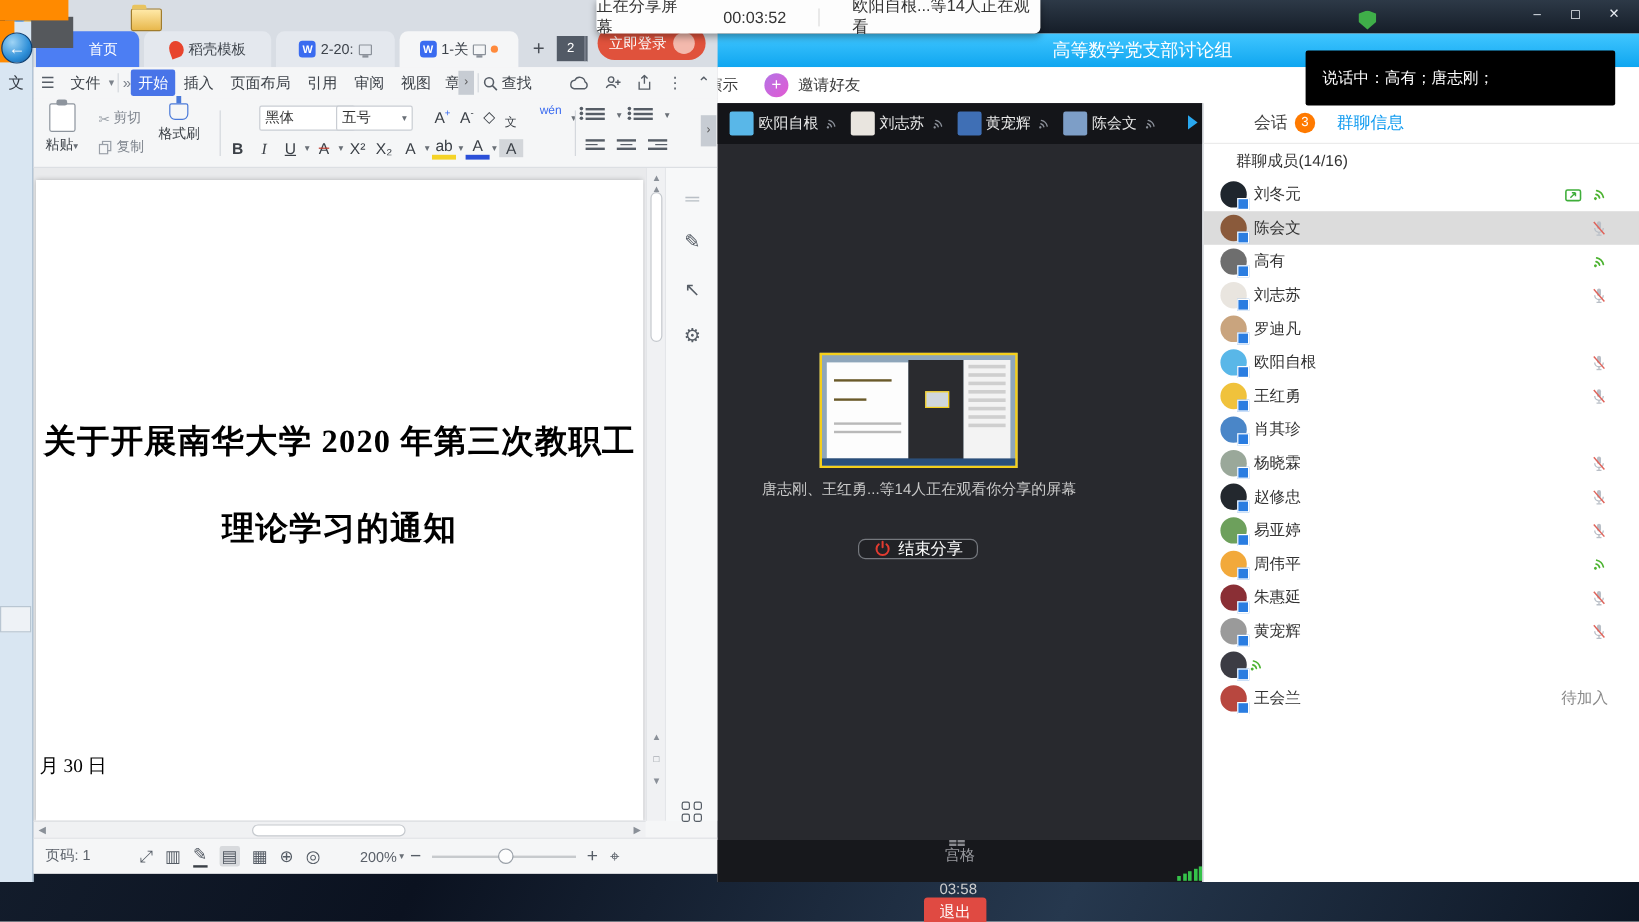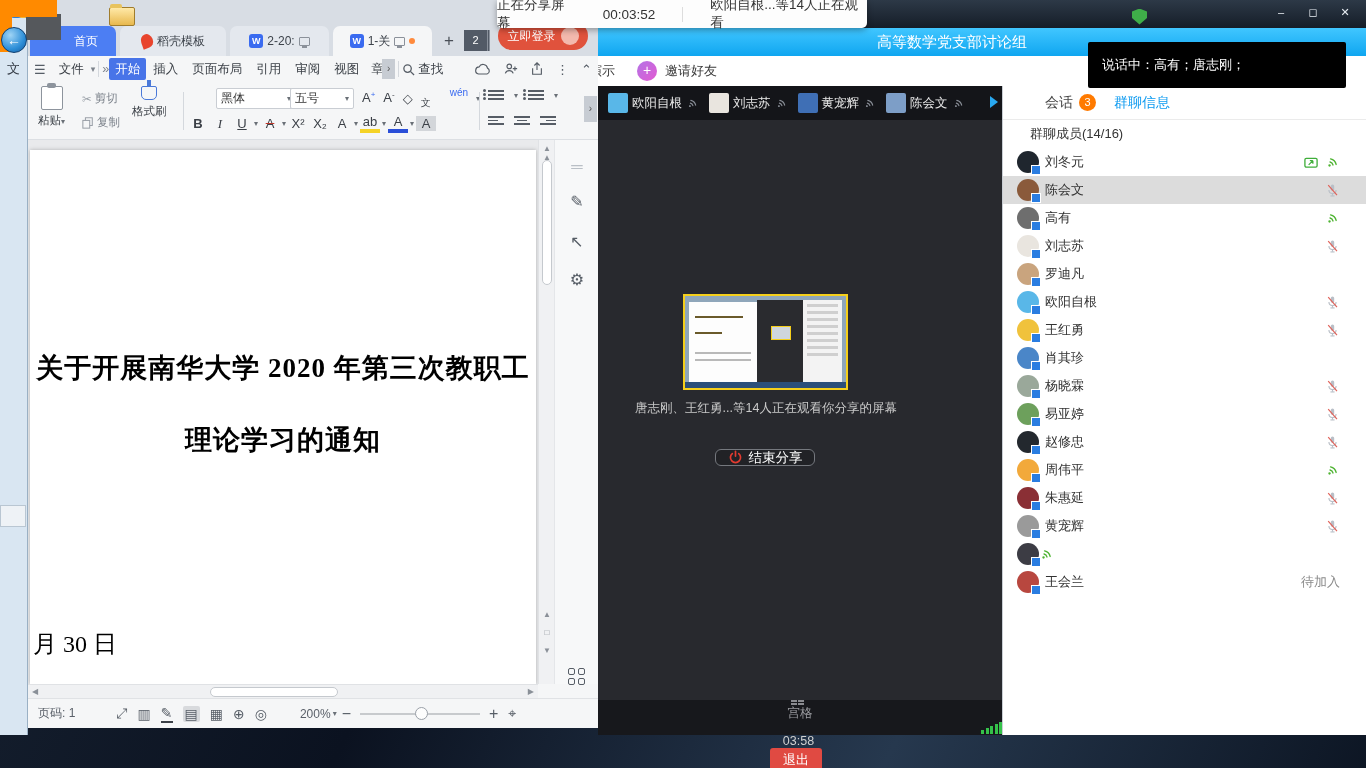--- a/index.html
+++ b/index.html
@@ -67,21 +67,21 @@
   .ulist i:before { content:""; position:absolute; left:-5px; top:-1px; width:3px; height:3px; background:#565d66; border-radius:50%; }
   .alg { display:flex; flex-direction:column; gap:2px; }
   .alg i { display:block; height:1.6px; background:#565d66; }
 
   #wps-doc { position:absolute; left:0; top:140px; width:510px; height:544px; background:#e9eaec; overflow:hidden; }
   #doc-page { position:absolute; left:2px; top:10px; width:506px; height:534px; background:#fff;
      box-shadow:0 0 4px rgba(0,0,0,.25); }
   .doc-title { position:absolute; width:100%; text-align:center; font-family:"Liberation Serif","DejaVu Serif",serif;
      font-weight:bold; color:#000; font-size:27px; letter-spacing:1px; white-space:nowrap; }
   #doc-date { position:absolute; left:3px; top:478px; font-family:"Liberation Serif","DejaVu Serif",serif;
-     font-size:24px; color:#000; white-space:nowrap; }
+     font-size:16px; color:#000; white-space:nowrap; }
 
   #wps-vscroll { position:absolute; left:510px; top:140px; width:16px; height:544px; background:#f0f1f3; border-left:1px solid #e0e2e5; }
   #vthumb { position:absolute; left:3px; top:20px; width:10px; height:125px; background:#fff; border:1px solid #c5c9ce; border-radius:5px; }
   .vs-ic { position:absolute; left:0; width:16px; text-align:center; font-size:8px; color:#8a9098; }
   #wps-sidebar { position:absolute; left:526px; top:140px; width:44px; height:544px; background:#f7f8f9; border-left:1px solid #e4e6e9; }
   .sb-ic { position:absolute; left:0; width:44px; text-align:center; font-size:16px; color:#565d66; }
   .grid88 { position:absolute; left:13px; top:528px; width:17px; height:17px; display:grid; grid-template-columns:7px 7px; gap:3px; }
   .grid88 i { width:7px; height:7px; border:1.5px solid #565d66; border-radius:2px; }
 
   #wps-hscroll { position:absolute; left:0; top:684px; width:510px; height:14px; background:#f0f1f3; border-top:1px solid #e0e2e5; }
@@ -296,21 +296,21 @@
         </div>
       <div class="rb" style="left:104px;top:4px;flex-direction:column;gap:4px;">
         <span class="brush"></span>
         <span>格式刷</span>
       </div>
       <div class="vsep abs" style="left:152px;top:10px;height:38px;"></div>
       <div class="combo abs" style="left:160px;top:6px;width:80px;margin-left:28px;">
           <span>黑体</span>
           <span class="caret">▾</span>
         </div>
-      <div class="combo abs" style="left:262px;top:6px;width:64px;">
+      <div class="combo abs" style="left:252px;top:6px;width:64px;">
           <span>五号</span>
           <span class="caret">▾</span>
         </div>
       <div class="rb" style="left:334px;top:6px;gap:8px;font-size:13px;">
         <span>A<sup style="font-size:8px;color:#3a6bf0;">+</sup></span>
         <span>A<sup style="font-size:8px;">-</sup></span>
         <span>◇</span>
         <span style="font-size:10px;line-height:1;"><i style="font-style:normal;color:#3a6bf0;margin-left:29px;">wén</i><br><span>文</span></span>
         <span class="caret">▾</span>
       </div>
@@ -659,36 +659,36 @@
                 <rect x="6.2" y="1.5" width="3.6" height="7" rx="1.8" fill="#b9bfc7"></rect>
                 <path d="M4.2 7.5a3.8 3.8 0 0 0 7.6 0" fill="none" stroke="#b9bfc7" stroke-width="1.2"></path>
                 <line x1="8" y1="11.5" x2="8" y2="13.5" stroke="#b9bfc7" stroke-width="1.2"></line>
                 <line x1="5.8" y1="13.8" x2="10.2" y2="13.8" stroke="#b9bfc7" stroke-width="1.2"></line>
                 <line x1="3.4" y1="2.2" x2="12.8" y2="13" stroke="#e0635a" stroke-width="1.3"></line>
               </svg>
             </span>
   </div>
 
   <div class="member-row">
-    <span class="m-av" style="background: rgb(109, 160, 92);"></span>
-    <span class="m-name">易亚婷</span>
+    <span class="m-av" style="background: rgb(35, 40, 46);"></span>
+    <span class="m-name">赵修忠</span>
     <span class="m-status">
               <svg class="ic" width="15" height="15" viewBox="0 0 16 16">
                 <rect x="6.2" y="1.5" width="3.6" height="7" rx="1.8" fill="#b9bfc7"></rect>
                 <path d="M4.2 7.5a3.8 3.8 0 0 0 7.6 0" fill="none" stroke="#b9bfc7" stroke-width="1.2"></path>
                 <line x1="8" y1="11.5" x2="8" y2="13.5" stroke="#b9bfc7" stroke-width="1.2"></line>
                 <line x1="5.8" y1="13.8" x2="10.2" y2="13.8" stroke="#b9bfc7" stroke-width="1.2"></line>
                 <line x1="3.4" y1="2.2" x2="12.8" y2="13" stroke="#e0635a" stroke-width="1.3"></line>
               </svg>
             </span>
   </div>
 
   <div class="member-row">
-    <span class="m-av" style="background: rgb(35, 40, 46);"></span>
-    <span class="m-name">赵修忠</span>
+    <span class="m-av" style="background: rgb(109, 160, 92);"></span>
+    <span class="m-name">易亚婷</span>
     <span class="m-status">
               <svg class="ic" width="15" height="15" viewBox="0 0 16 16">
                 <rect x="6.2" y="1.5" width="3.6" height="7" rx="1.8" fill="#b9bfc7"></rect>
                 <path d="M4.2 7.5a3.8 3.8 0 0 0 7.6 0" fill="none" stroke="#b9bfc7" stroke-width="1.2"></path>
                 <line x1="8" y1="11.5" x2="8" y2="13.5" stroke="#b9bfc7" stroke-width="1.2"></line>
                 <line x1="5.8" y1="13.8" x2="10.2" y2="13.8" stroke="#b9bfc7" stroke-width="1.2"></line>
                 <line x1="3.4" y1="2.2" x2="12.8" y2="13" stroke="#e0635a" stroke-width="1.3"></line>
               </svg>
             </span>
   </div>

